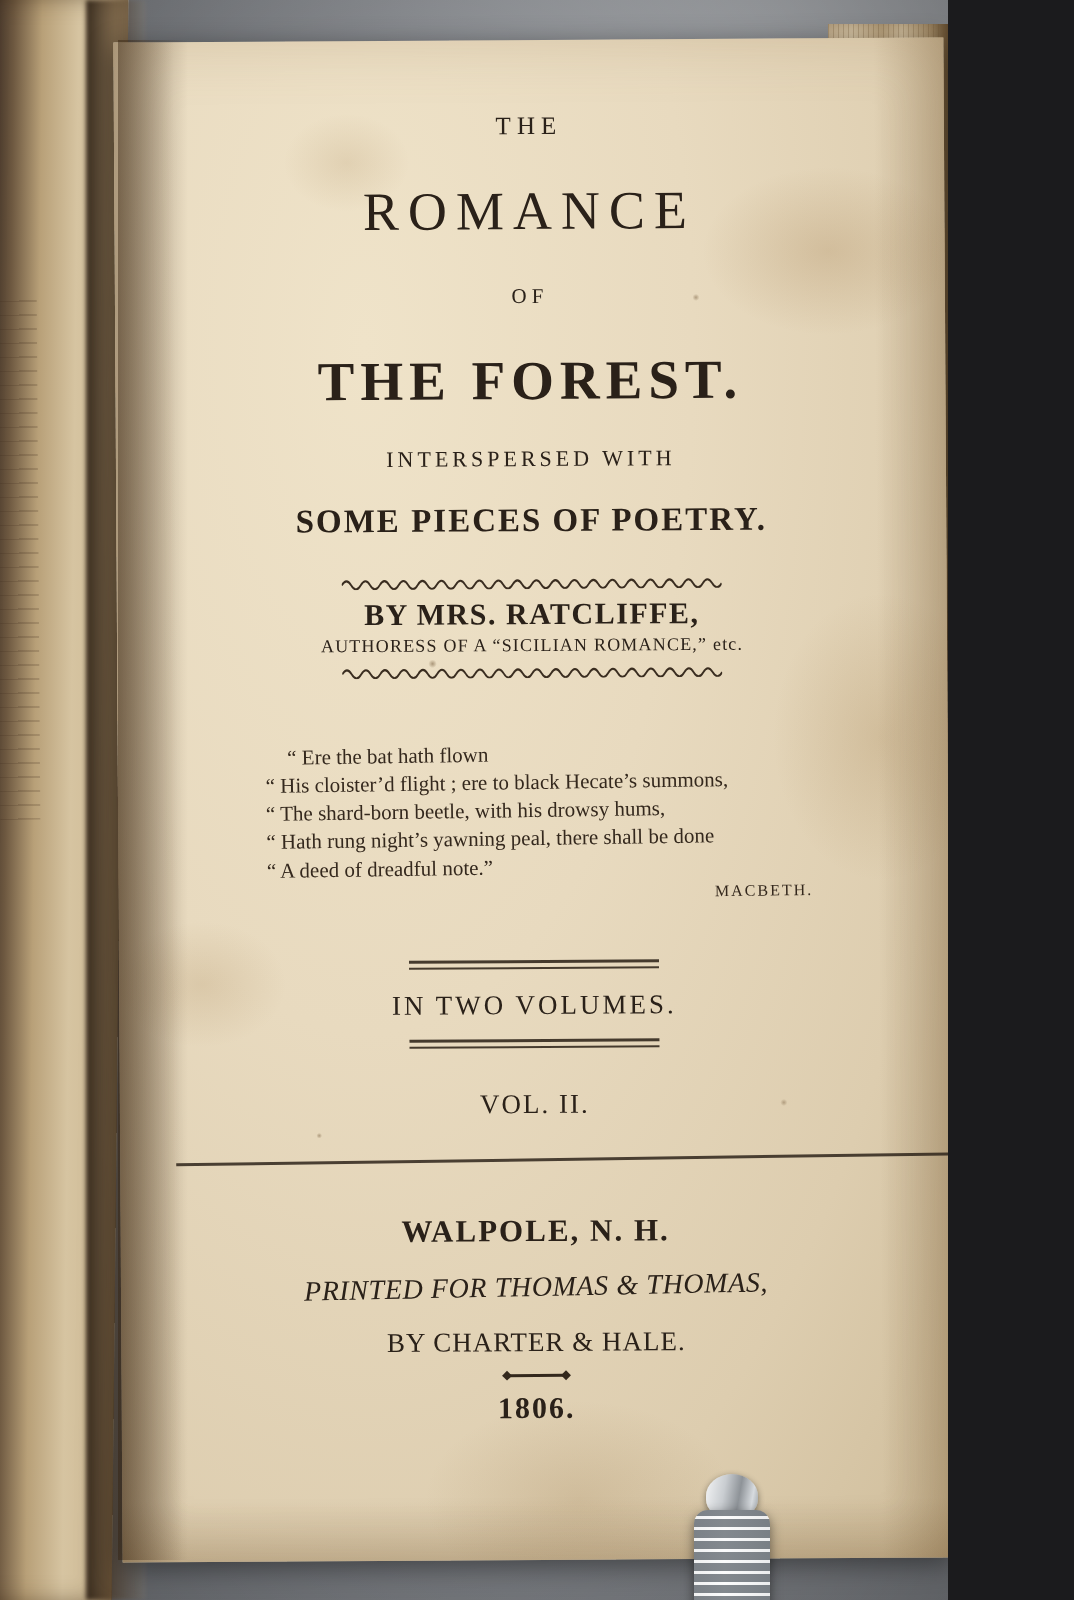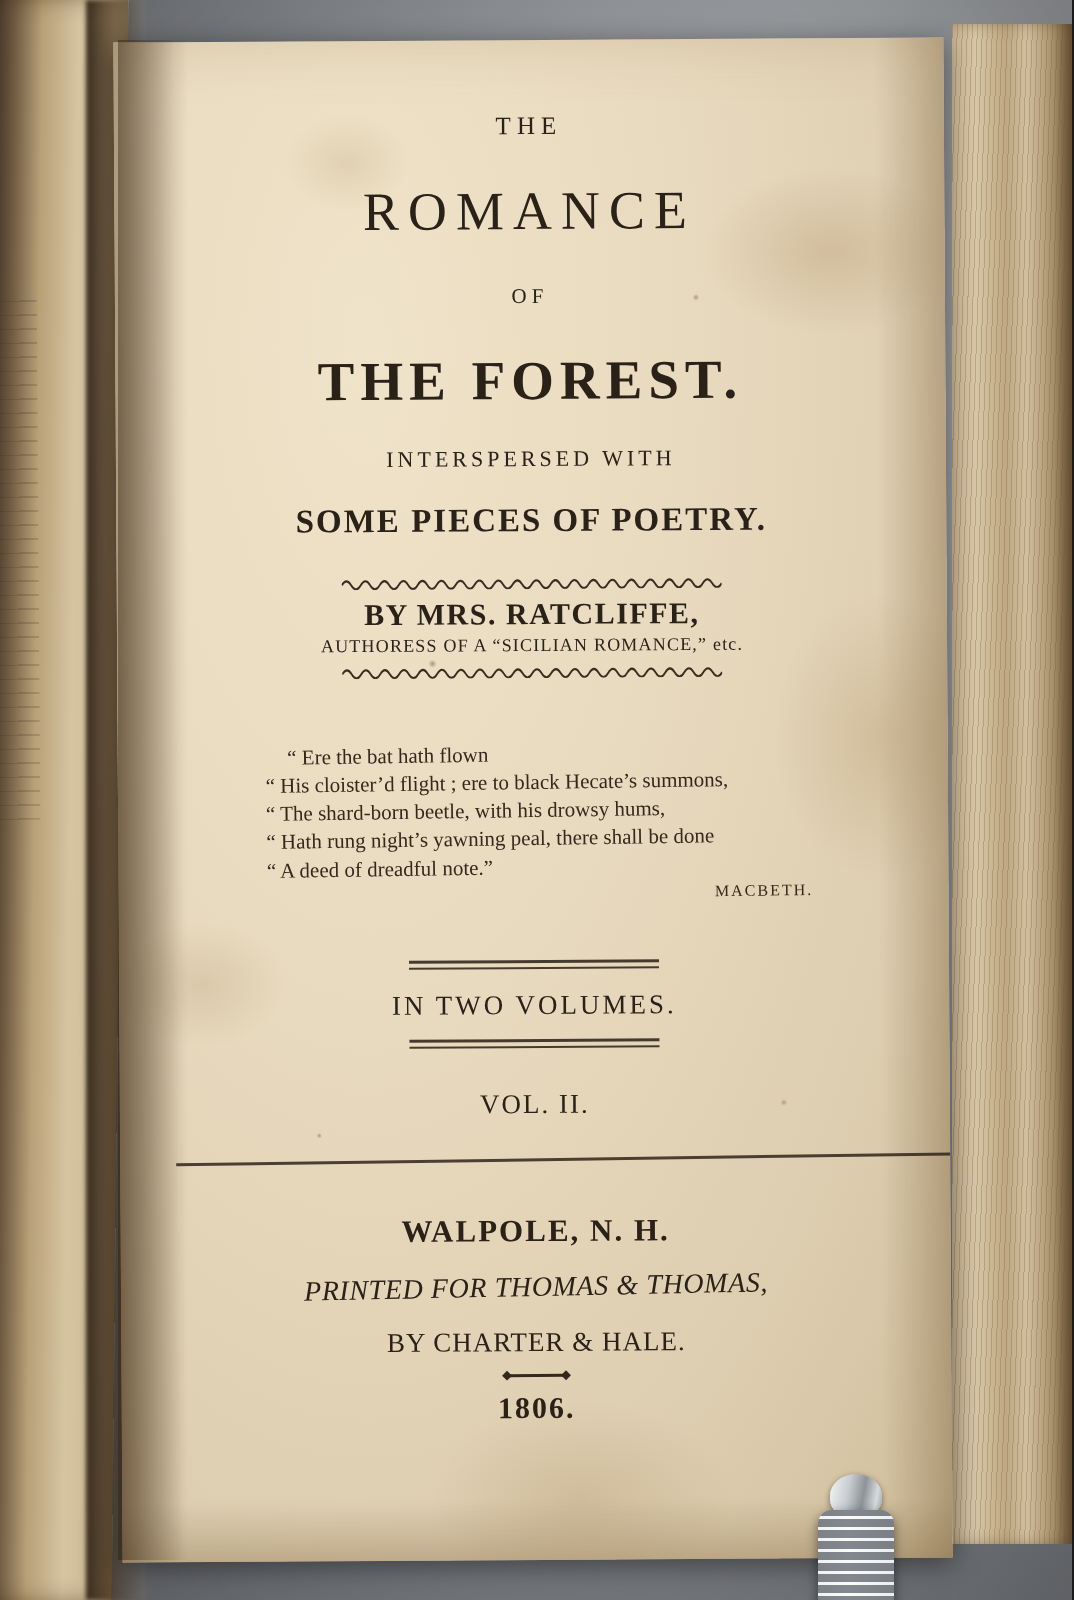--- a/index.html
+++ b/index.html
@@ -2,21 +2,21 @@
 <html><head>
 <meta charset="utf-8">
 <style>
   html, body {
     margin: 0;
     padding: 0;
     background: #1b1b1d;
   }
   #scene {
     position: relative;
-    width: 1072px;
+    width: 948px;
     height: 1600px;
     overflow: hidden;
     background: #737373;
     font-family: "Liberation Serif", serif;
   }
 
   
   .backdrop {
     position: absolute;
     inset: 0;

